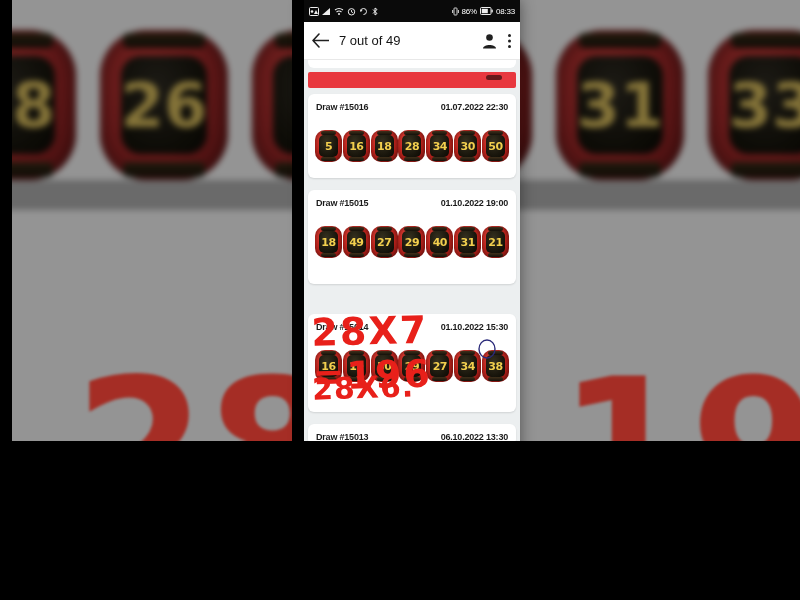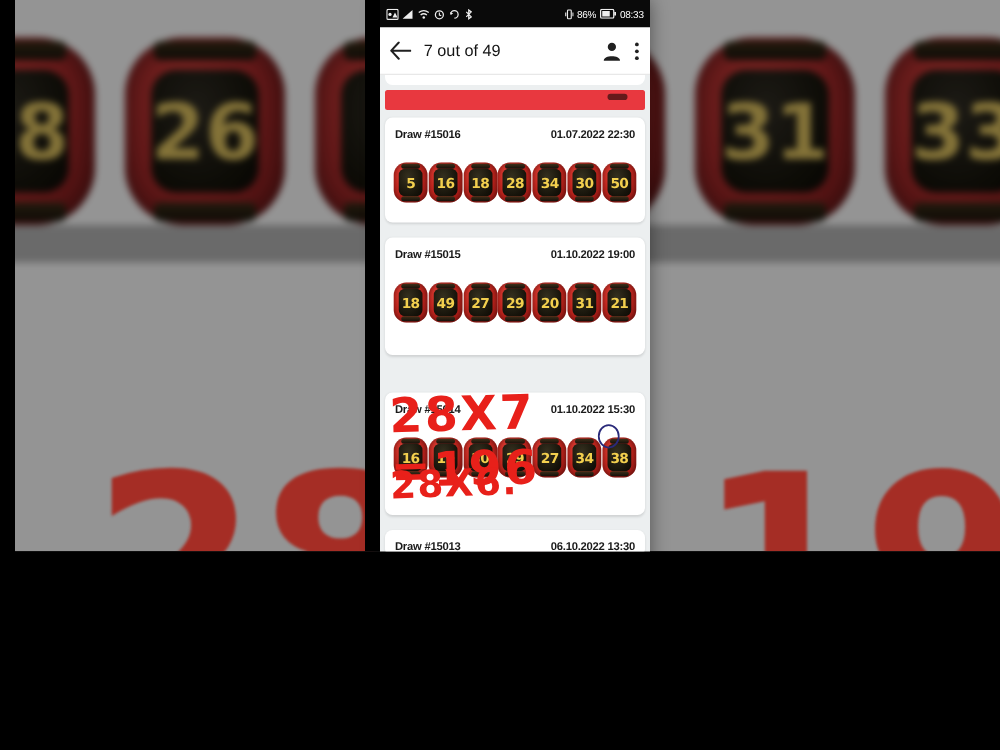--- a/index.html
+++ b/index.html
@@ -356,21 +356,21 @@
           <div class="ball">
               <span class="panel">49</span>
             </div>
           <div class="ball">
               <span class="panel">27</span>
             </div>
           <div class="ball">
               <span class="panel">29</span>
             </div>
           <div class="ball">
-              <span class="panel">20</span>
+              <span class="panel">40</span>
             </div>
           <div class="ball">
               <span class="panel">31</span>
             </div>
           <div class="ball">
               <span class="panel">21</span>
             </div>
         </div>
       </div>
 

